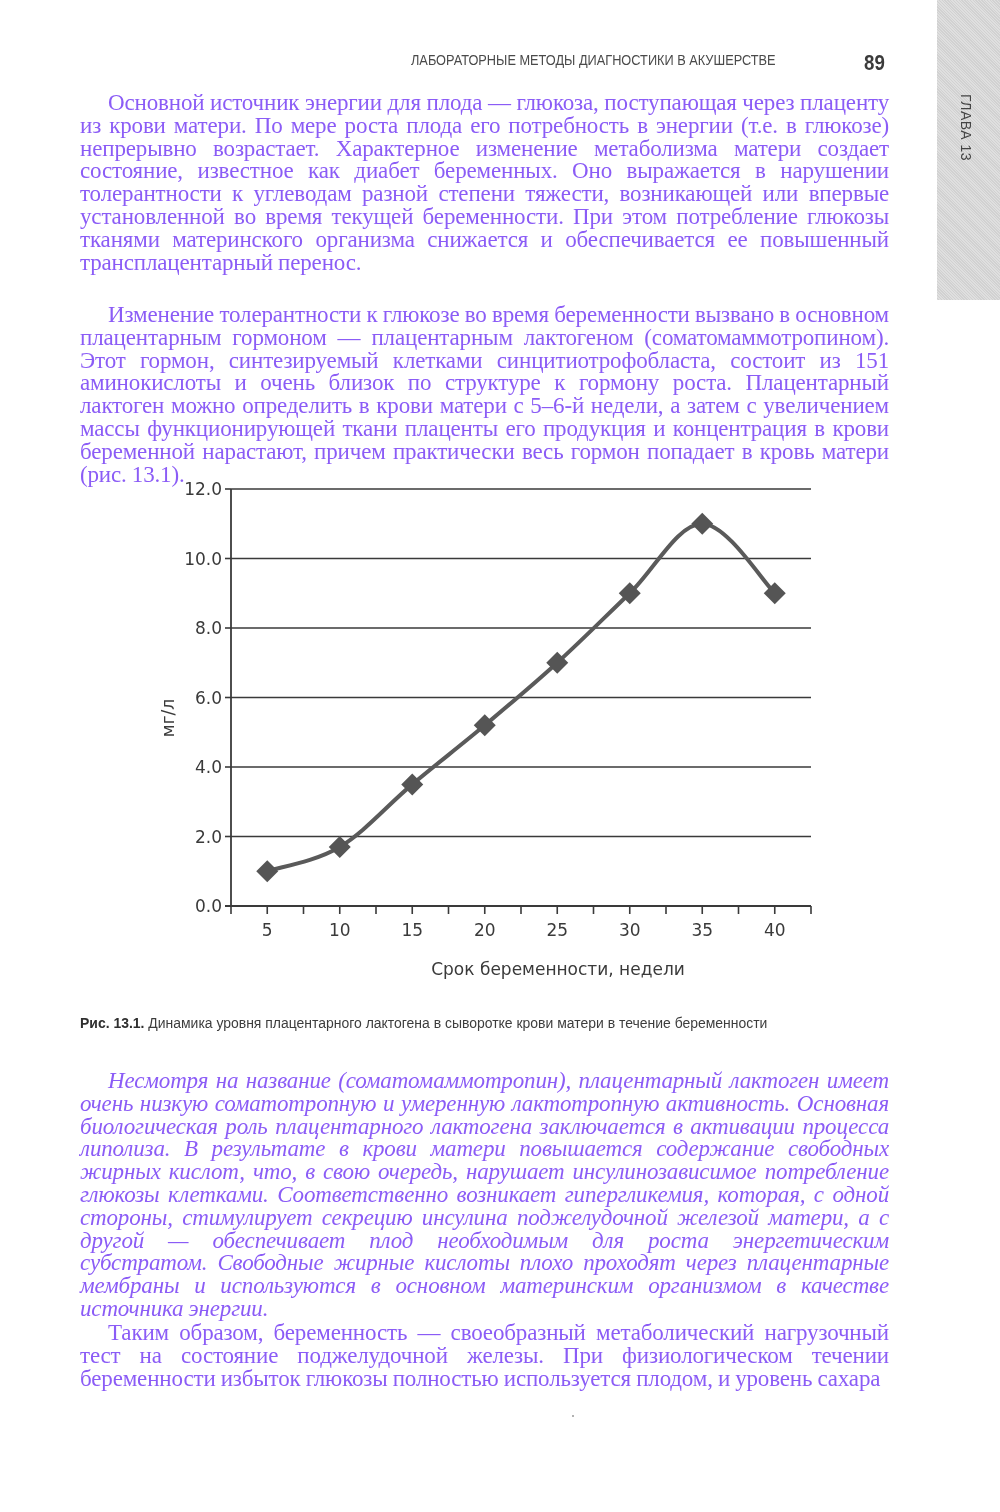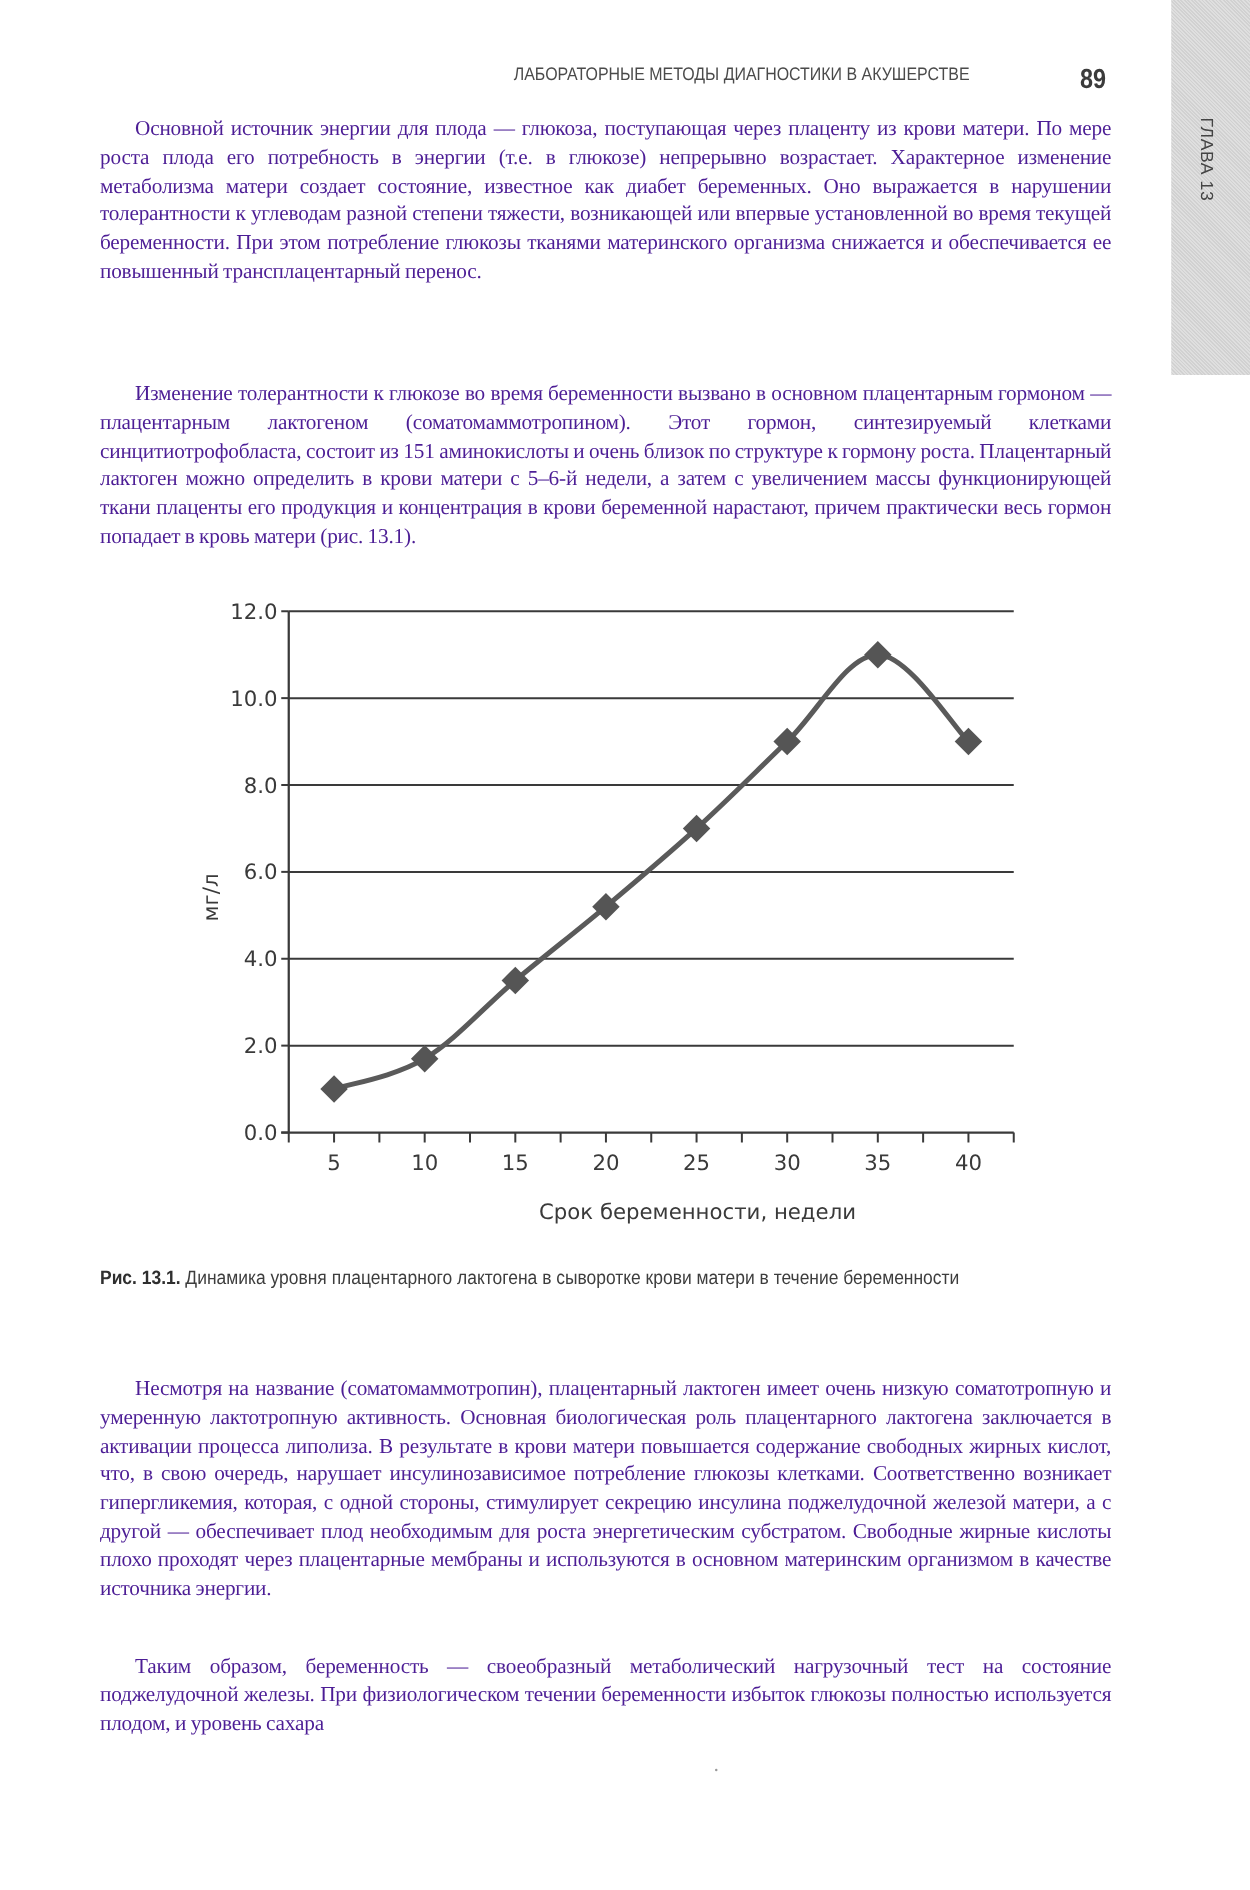--- a/index.html
+++ b/index.html
@@ -19,27 +19,27 @@
     font-family: "Liberation Sans", sans-serif; font-size: 14.5px; color: #4a4a4a;
     transform: scaleX(0.88); transform-origin: left top; white-space: nowrap;
   }
   .page-number {
     position: absolute; left: 864px; top: 50px;
     font-family: "Liberation Sans", sans-serif; font-size: 22px; font-weight: bold; color: #3b3b3b;
     transform: scaleX(0.85); transform-origin: left top;
   }
   .para {
     position: absolute; left: 80px; width: 809px;
-    font-family: "Liberation Serif", serif; font-size: 17px; line-height: 22.8px;
-    color: #4c1d95; text-align: justify; text-indent: 28px;
+    font-family: "Liberation Serif", serif; font-size: 23px; line-height: 22.8px;
+    color: #8b5cf6; text-align: justify; text-indent: 28px;
     letter-spacing: -0.15px; word-spacing: -0.5px;
   }
   #p1 { top: 92px; }
   #p2 { top: 304px; }
-  #p3 { top: 1100px; }
+  #p3 { top: 1070px; font-style: italic; }
   #p4 { top: 1322px; }
   .caption {
     position: absolute; left: 80px; top: 1012px; width: 809px;
     font-family: "Liberation Sans", sans-serif; font-size: 15.5px; line-height: 21px; color: #3d3d3d;
     transform: scaleX(0.9); transform-origin: left top; width: 899px;
   }
   .caption b { font-weight: bold; color: #2f2f2f; }
   #chart { position: absolute; left: 0; top: 0; width: 1000px; height: 1000px; pointer-events: none; }
   #chart text { font-family: "DejaVu Sans", sans-serif; fill: #3a3a3a; }
   .page-dot { position: absolute; left: 572px; top: 1415px; width: 2px; height: 2px; background: #999; border-radius: 1px; }

